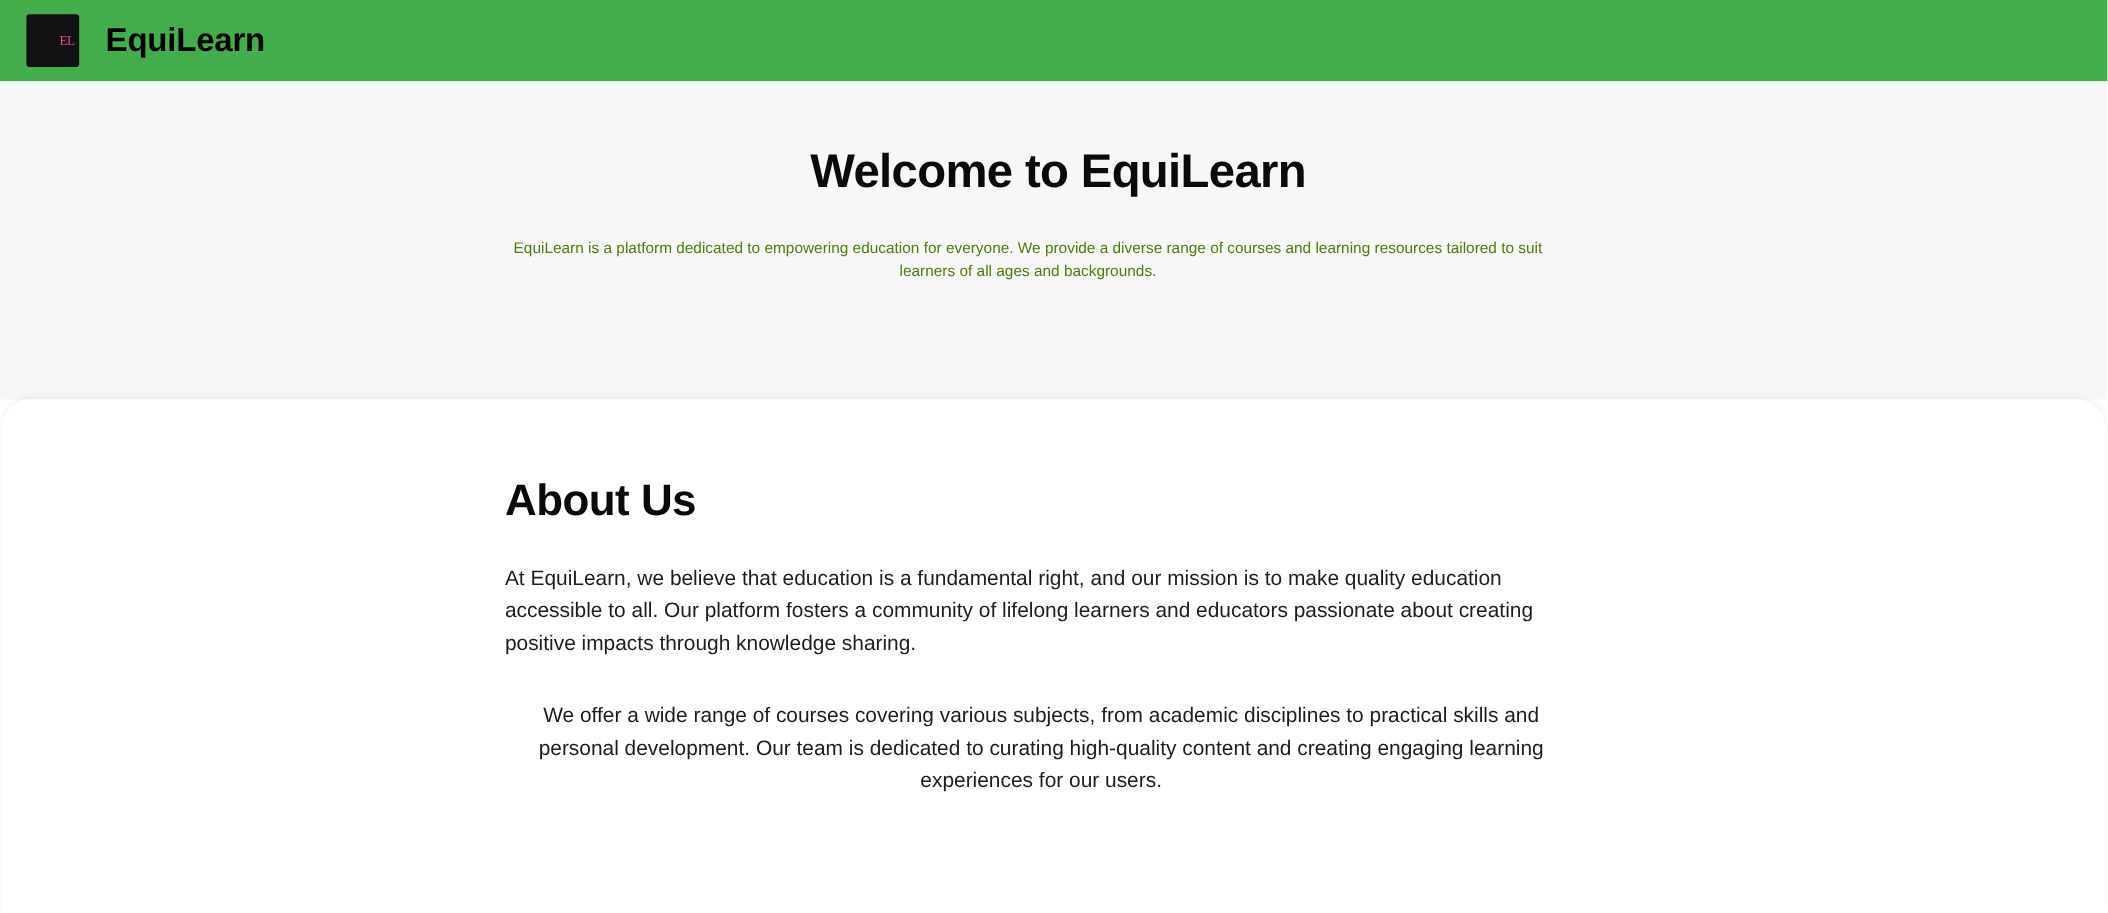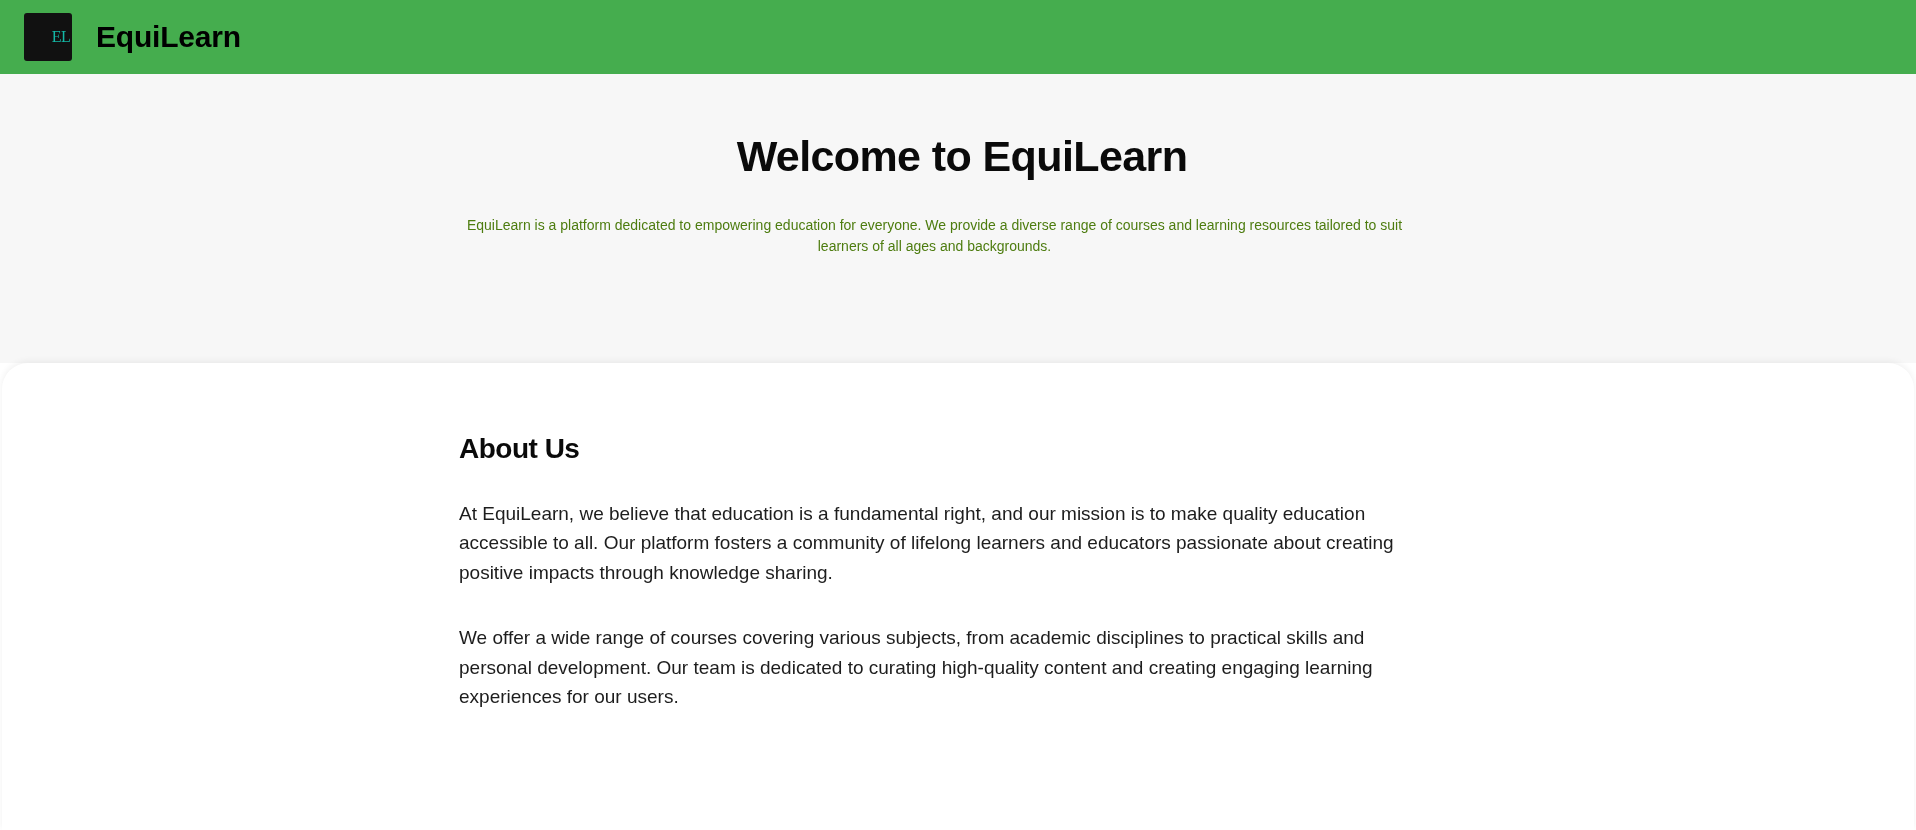--- a/index.html
+++ b/index.html
@@ -27,22 +27,22 @@
     width: 48px;
     height: 48px;
     background: #111111;
     border-radius: 3px;
     display: flex;
     align-items: center;
     justify-content: center;
     flex: 0 0 auto;
   }
   .logo-mark .glyph {
-    color: #14b8a6;
-    font-size: 16px;
+    color: #ec4899;
+    font-size: 12px;
     line-height: 1;
     font-family: "Liberation Serif", serif;
     letter-spacing: -0.5px;
     margin-left: 26px;
   }
   .brand-name {
     color: #000000;
     font-size: 30px;
     font-weight: bold;
     margin-left: 24px;
@@ -83,33 +83,33 @@
     border-top-left-radius: 26px;
     border-top-right-radius: 26px;
     margin: 0 2px;
     box-shadow: 0 -2px 6px rgba(0,0,0,0.06);
     height: 467px;
     padding-top: 70px;
     position: relative;
   }
   .about-card h2 {
     margin: 0;
-    font-size: 28px;
+    font-size: 40px;
     font-weight: bold;
     color: #0a0a0a;
     letter-spacing: -0.5px;
   }
   .about-card p {
     font-size: 19px;
     line-height: 1.55;
     color: #1d1d1d;
     max-width: 975px;
     margin: 34px 0 0 0;
   }
-  .about-card p + p { margin-top: 36px; }
+  .about-card p + p { margin-top: 36px; text-align: center; }
 </style>
 </head>
 <body>
 
 <header class="site-header">
   <div class="logo-mark">
     <span class="glyph">EL</span>
   </div>
   <span class="brand-name">EquiLearn</span>
 </header>

